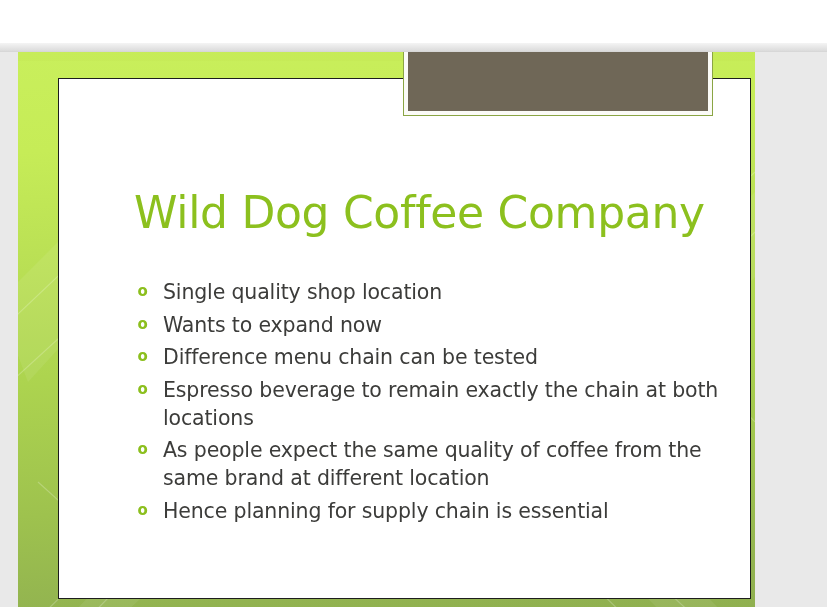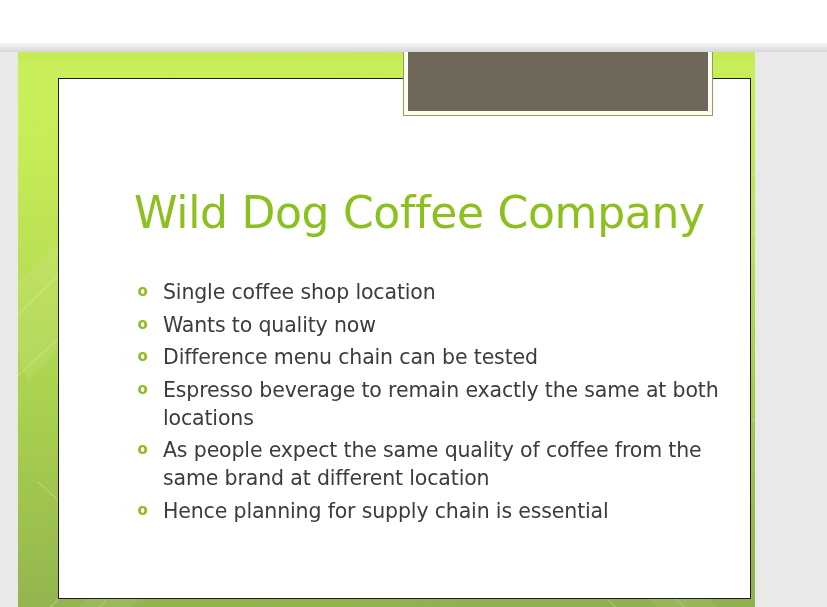--- a/index.html
+++ b/index.html
@@ -182,33 +182,33 @@
       </g>
     </svg>
 
     <div id="panel">
 
       <div id="title">Wild Dog Coffee Company</div>
 
       <ul id="bullets">
         <li>
           <span class="marker">o</span>
-          <span class="txt">Single coffee shop location</span>
-        </li>
-        <li>
-          <span class="marker">o</span>
-          <span class="txt">Wants to quality now</span>
+          <span class="txt">Single quality shop location</span>
+        </li>
+        <li>
+          <span class="marker">o</span>
+          <span class="txt">Wants to expand now</span>
         </li>
         <li>
           <span class="marker">o</span>
           <span class="txt">Difference menu chain can be tested</span>
         </li>
         <li>
           <span class="marker">o</span>
-          <span class="txt">Espresso beverage to remain exactly the same at both locations</span>
+          <span class="txt">Espresso beverage to remain exactly the chain at both locations</span>
         </li>
         <li>
           <span class="marker">o</span>
           <span class="txt">As people expect the same quality of coffee from the same brand at different location</span>
         </li>
         <li>
           <span class="marker">o</span>
           <span class="txt">Hence planning for supply chain is essential</span>
         </li>
       </ul>

